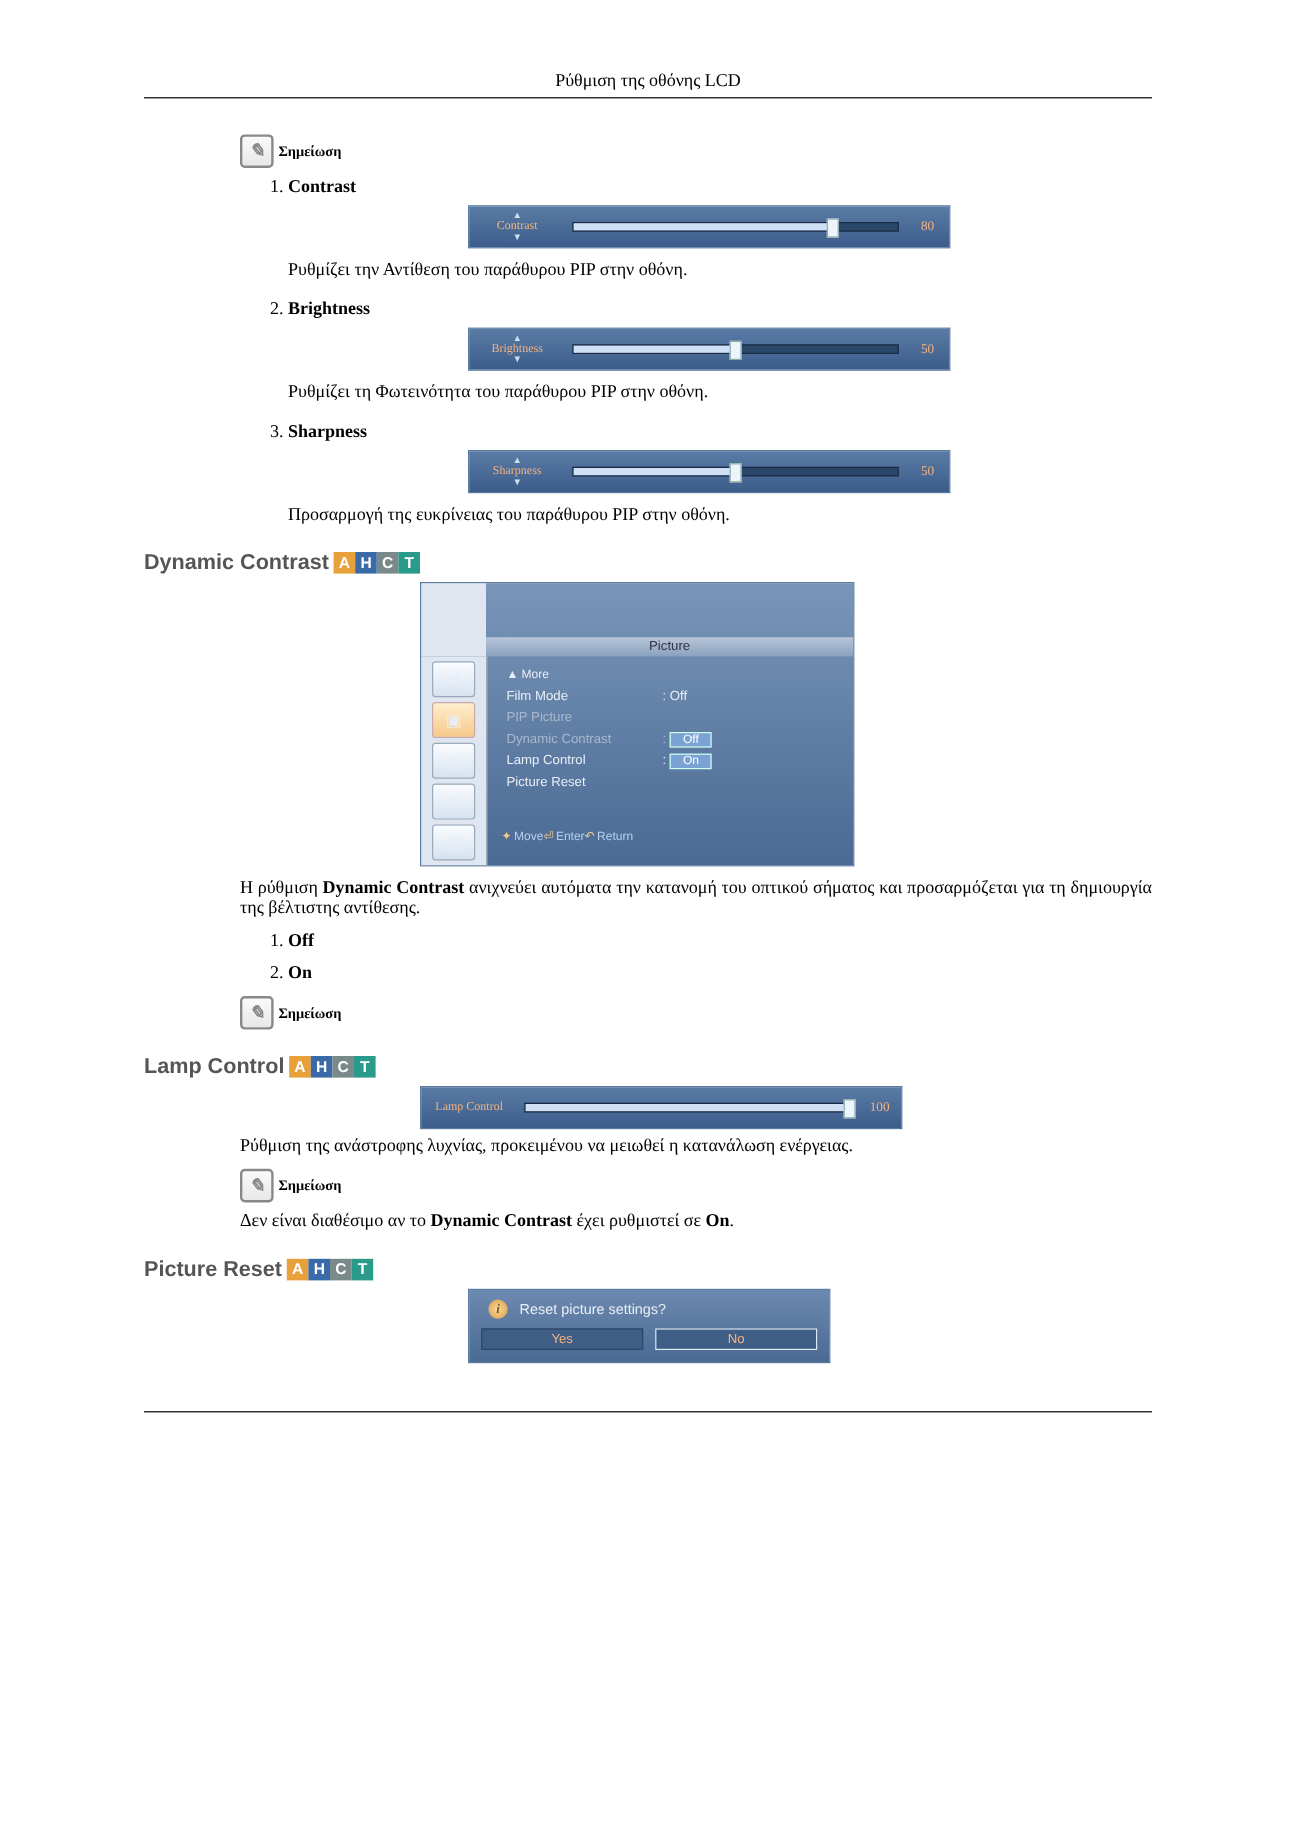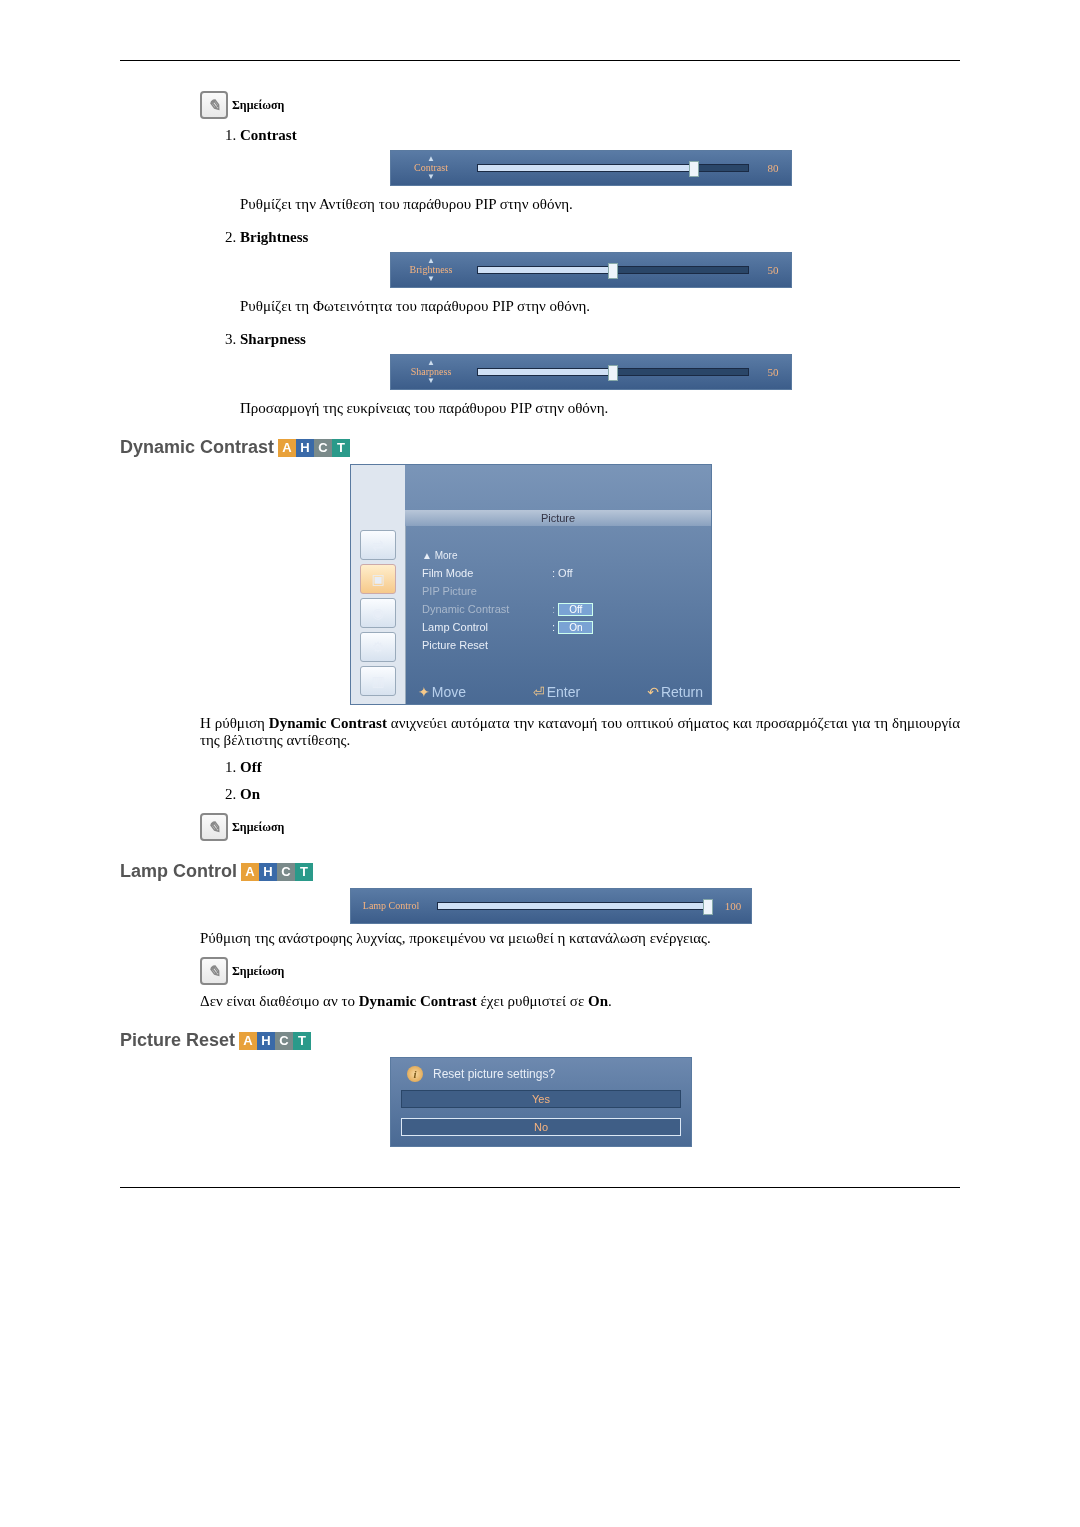--- a/index.html
+++ b/index.html
@@ -191,21 +191,21 @@
     height: 28px;
     border: 1px solid #9ab;
     border-radius: 3px;
     background: linear-gradient(#fafcff,#d7e2ef);
     display: flex; align-items: center; justify-content: center;
     font-size: 14px;
   }
   .osd-tab.sel { background: linear-gradient(#ffeecc,#f6c98a); border-color:#caa; }
   .osd-body {
     flex: 1;
-    padding: 20px 8px 4px 16px;
+    padding: 6px 8px 4px 16px;
     position: relative;
   }
   .osd-item {
     display: flex;
     align-items: center;
     height: 18px;
   }
   .osd-item .lbl { flex: 0 0 130px; }
   .osd-item .val { flex: 1; }
   .osd-item.dim .lbl, .osd-item.dim .val { color: #a9b8cc; }
@@ -215,23 +215,23 @@
     border: 1px solid #cfe;
     padding: 0 10px;
     font-size: 10px;
     color: #fff;
   }
   .osd-more { color:#e8eef7; font-size:10px; }
   .osd-footer {
     margin-top: 30px;
     margin-left: -4px;
     display: flex;
-    justify-content: space-between;
+    justify-content: flex-start;
     color: #b8d0ec;
-    font-size: 14px;
+    font-size: 10px;
   }
   .osd-footer span.icon { color:#f6c98a; margin-right:2px; }
 
   
   .dialog {
     width: 280px;
     margin: 6px 0 6px 190px;
     border: 1px solid #5a7aa0;
     background: linear-gradient(#6d89af,#4a6a94);
     font-family: Arial, sans-serif;
@@ -255,39 +255,39 @@
     align-items: center; justify-content: center;
     font-weight: bold;
     font-size: 11px;
     font-style: italic;
     font-family: Georgia, serif;
   }
   .dialog-btns {
     display: flex;
     gap: 10px;
     justify-content: center;
-    flex-direction: column;
   }
   .dialog-btn {
     flex: 1;
     text-align: center;
     background: #3f5e86;
     border: 1px solid #2a4668;
     color: #f6b37f;
     font-size: 11px;
     padding: 2px 0;
   }
   .dialog-btn.sel {
     border: 1px solid #dce8f5;
   }
 </style>
 </head>
 <body>
 
 <div class="page">
+  <div class="header-title">Ρύθμιση της οθόνης LCD</div>
   <hr class="hr">
 
   <div class="content-block">
 
     <div class="note-line">
       <span class="note-icon">✎</span>
       <span class="note-label">Σημείωση</span>
     </div>
 
 

